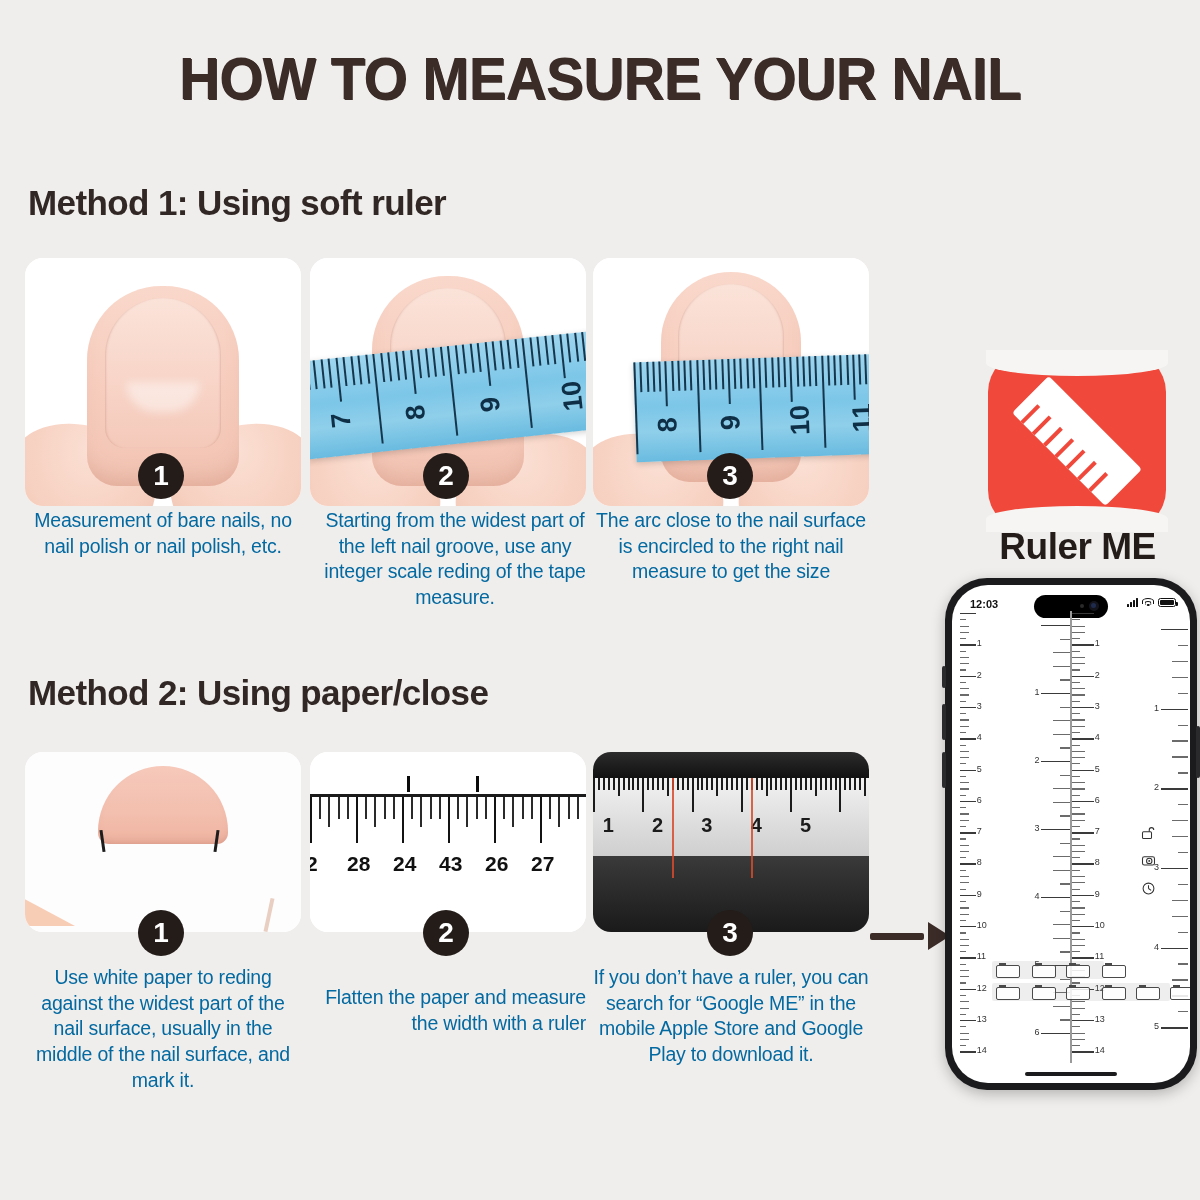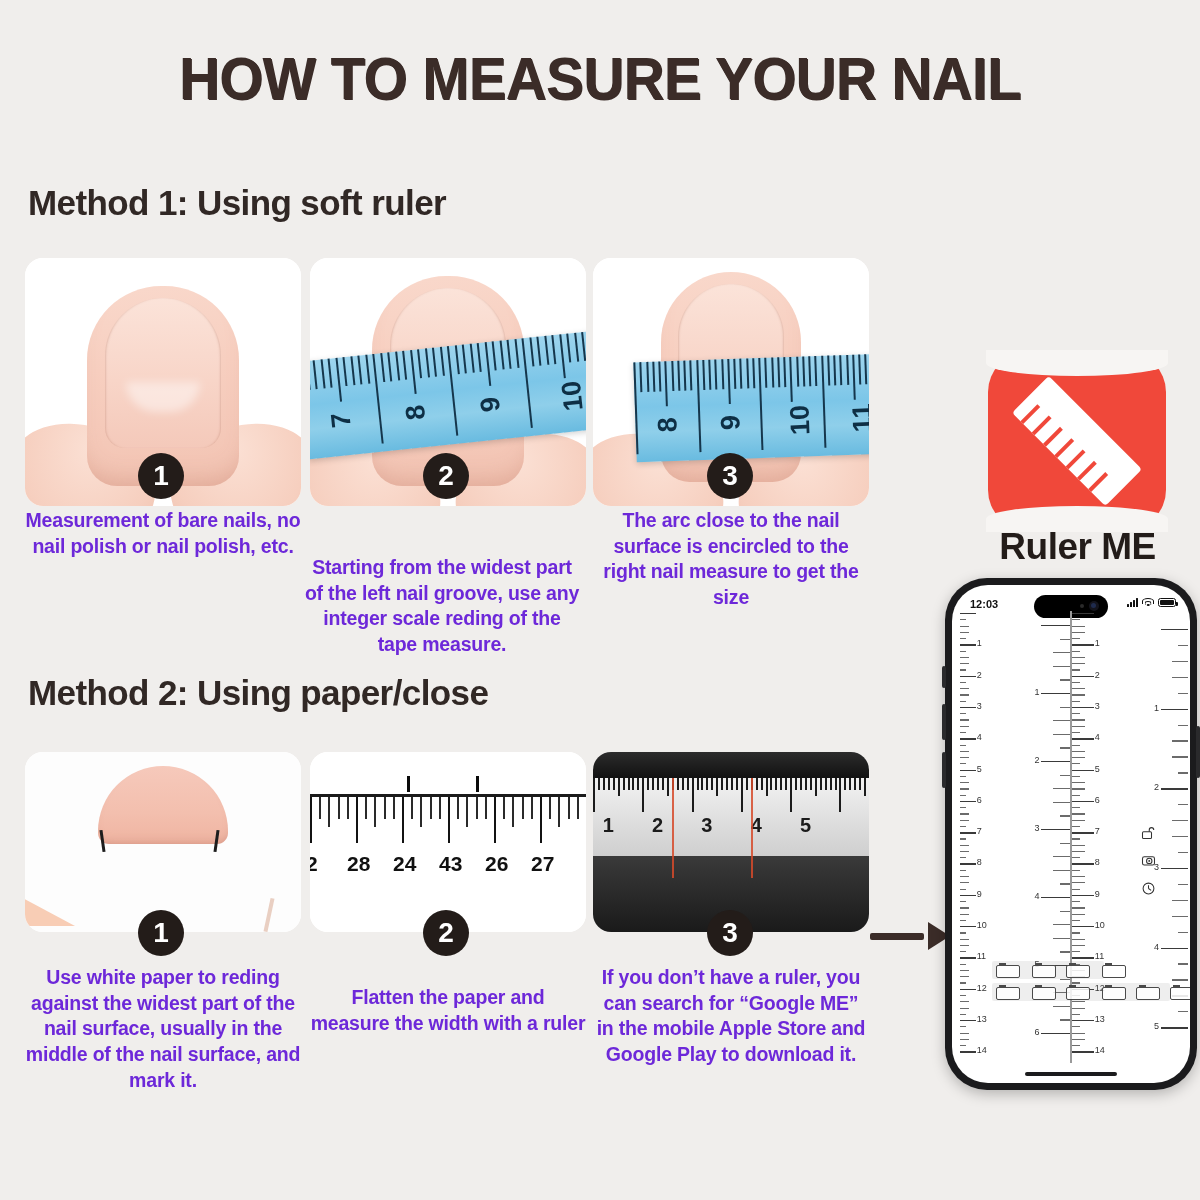--- a/index.html
+++ b/index.html
@@ -142,23 +142,23 @@
     display: flex; align-items: center; justify-content: center;
     z-index: 5;
     font-family: "Liberation Sans", sans-serif;
   }
 
   
   .caption {
     position: absolute;
     text-align: center;
     font-size: 19.5px;
-    font-weight: 700;
+    font-weight: 400;
     line-height: 1.32;
-    color: #6d28d9;
+    color: #0369a1;
     letter-spacing: -0.2px;
   }
   .cap1 { width: 276px; }
 
   
   .app-icon-wrap { position:absolute; left: 988px; top: 352px; width: 178px; height: 178px; }
   .app-icon {
     position:absolute; inset:0;
     background: #f0483a;
     border-radius: 40px;
@@ -330,21 +330,21 @@
         <i style="position: absolute; width: 2px; left: 277.5px; background: rgb(21, 54, 76); top: 0px; height: 29.4px;"></i>
         <i style="position: absolute; width: 2px; left: 285px; background: rgb(21, 54, 76); top: 0px; height: 29.4px;"></i>
         <span class="tape-num" style="left: 30px; top: 47.04px;">7</span>
         <span class="tape-num" style="left: 105px; top: 47.04px;">8</span>
         <span class="tape-num" style="left: 180px; top: 47.04px;">9</span>
         <span class="tape-num" style="left: 255px; top: 47.04px;">10</span>
       </div>
   </div>
 </div>
 <div class="badge" style="left:423px; top:453px;">2</div>
-<div class="caption cap1" style="left:304px; top:508px;margin-top:47px;">Starting from the widest part of the left nail groove, use any integer scale reding of the tape measure.</div>
+<div class="caption cap1" style="left:317px; top:508px;">Starting from the widest part of the left nail groove, use any integer scale reding of the tape measure.</div>
 
 <div class="card m1 col3">
   <div class="photo">
     <div class="finger-bg"></div>
     <div class="knuckle kl" style="bottom:-40px"></div>
     <div class="knuckle kr" style="bottom:-40px"></div>
     <div class="thumb" style="top:14px;height:210px;width:140px">
         <div class="nailplate" style="width:106px"></div>
       </div>
     <div class="tape" id="tape3" style="left:42px; top:100px; width:250px; height:100px; transform:rotate(-2deg);">
@@ -448,21 +448,21 @@
       <div class="pr-num" style="left: 37px; top: 100px;">28</div>
       <div class="pr-num" style="left: 83px; top: 100px;">24</div>
       <div class="pr-num" style="left: 129px; top: 100px;">43</div>
       <div class="pr-num" style="left: 175px; top: 100px;">26</div>
       <div class="pr-num" style="left: 221px; top: 100px;">27</div>
       <div class="pr-mark" style="left: 96.6px;"></div>
       <div class="pr-mark" style="left: 165.6px;"></div>
     </div>
 </div>
 <div class="badge" style="left:423px; top:910px;">2</div>
-<div class="caption cap1" style="left:310px; top:985px;">Flatten the paper and measure the width with a ruler</div>
+<div class="caption cap1" style="left:310px; top:985px;text-align:right;">Flatten the paper and measure the width with a ruler</div>
 
 <div class="card m2 col3">
   <div class="photo metal" id="metal-ruler">
     <div class="metal-top"></div>
     <div class="metal-body"></div>
     <div class="metal-bottom"></div>
   <div class="mt-tick" style="left: 0px; height: 34px;"></div>
       <div class="mt-tick" style="left: 4.92857px; height: 12px;"></div>
       <div class="mt-tick" style="left: 9.85714px; height: 12px;"></div>
       <div class="mt-tick" style="left: 14.7857px; height: 12px;"></div>

